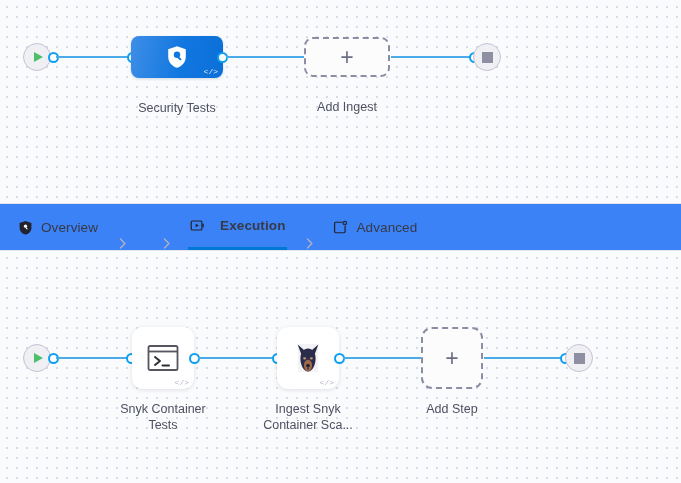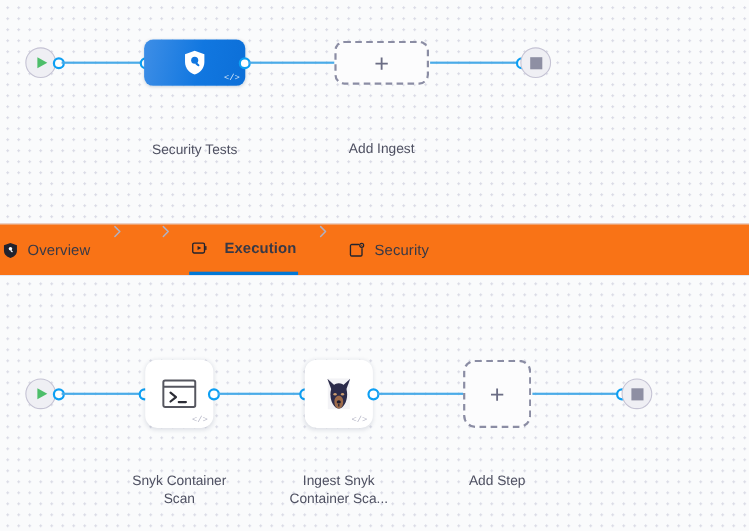--- a/index.html
+++ b/index.html
@@ -36,25 +36,26 @@
   .canvas-stage { top: 0; height: 203px; }
   .canvas-step  { top: 251px; height: 232px; }
 
   
   .tabbar {
     position: absolute;
     left: 0;
     top: 203px;
     width: 681px;
     height: 48px;
-    background: #f97316;
+    background: #3b82f6;
     border-top: 1px solid #e4e6ef;
     border-bottom: 1px solid #e4e6ef;
     display: flex;
-    align-items: flex-start;
+    align-items: flex-end;
+    padding-left: 16px;
     box-sizing: border-box;
   }
   .tab {
     display: flex;
     align-items: center;
     gap: 8px;
     height: 46px;
     box-sizing: border-box;
     padding: 0 2px;
     cursor: pointer;
@@ -195,21 +196,20 @@
   .snyk-icon { width: 30px; height: 34px; display: block; }
 
   
   .node-label {
     position: absolute;
     text-align: center;
     font-size: 12.5px;
     line-height: 16px;
     color: #4f5162;
     white-space: pre-line;
-    margin-top: 28px;
   }
 </style>
 </head>
 <body>
 
 <div class="app">
 
   <div class="canvas canvas-stage">
     <div class="row" style="top:57px">
 
@@ -285,21 +285,21 @@
         <path d="M5.5 2.5 L11 8 L5.5 13.5" fill="none" stroke="#b0b1c4" stroke-width="1.7" stroke-linecap="round" stroke-linejoin="round"></path>
       </svg>
     </div>
 
     <div class="tab">
       <svg class="tab-icon" viewBox="0 0 16 16">
         <path d="M9.6 2.4 H3 a1.3 1.3 0 0 0 -1.3 1.3 v8.6 A1.3 1.3 0 0 0 3 13.6 h8.6 a1.3 1.3 0 0 0 1.3 -1.3 V6.4" fill="none" stroke="#22232e" stroke-width="1.3" stroke-linecap="round"></path>
         <circle cx="12.6" cy="3.2" r="1.9" fill="none" stroke="#22232e" stroke-width="1.2"></circle>
         <circle cx="12.6" cy="3.2" r=".55" fill="#22232e"></circle>
       </svg>
-      <span class="tab-label">Security</span>
+      <span class="tab-label">Advanced</span>
     </div>
   </div>
 
   <div class="canvas canvas-step">
     <div class="row" style="top:107px">
 
       <div class="endcap" style="left:23px">
         <div class="play-tri"></div>
       </div>
       <div class="port" style="left:48px"></div>
@@ -343,19 +343,19 @@
       </div>
 
       <div class="conn" style="left:484px;width:80px"></div>
       <div class="port" style="left:560px"></div>
       <div class="endcap" style="left:565px">
         <div class="stop-sq"></div>
       </div>
     </div>
 
     <div class="node-label" style="left:93px;top:150px;width:140px">Snyk Container
-Scan</div>
+Tests</div>
     <div class="node-label" style="left:382px;top:150px;width:140px">Add Step</div>
     <div class="node-label" style="left:238px;top:150px;width:140px">Ingest Snyk
 Container Sca...</div>
   </div>
 
 </div>
 
 </body></html>

